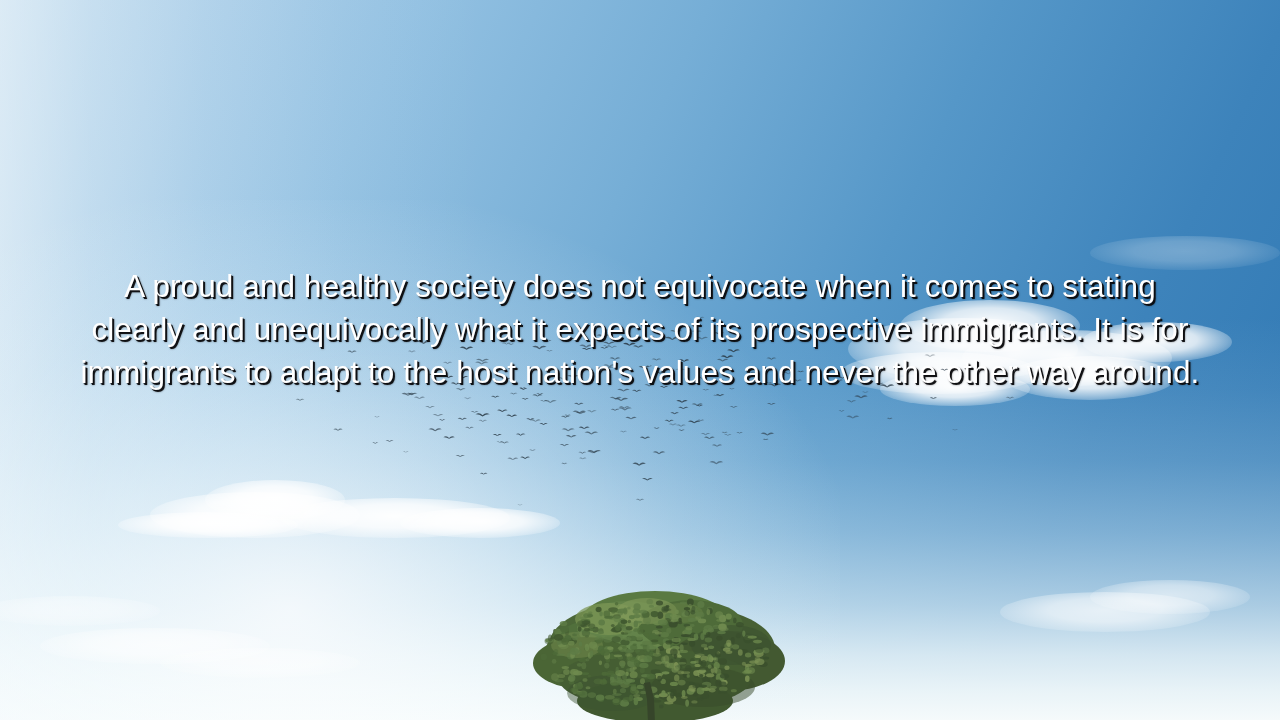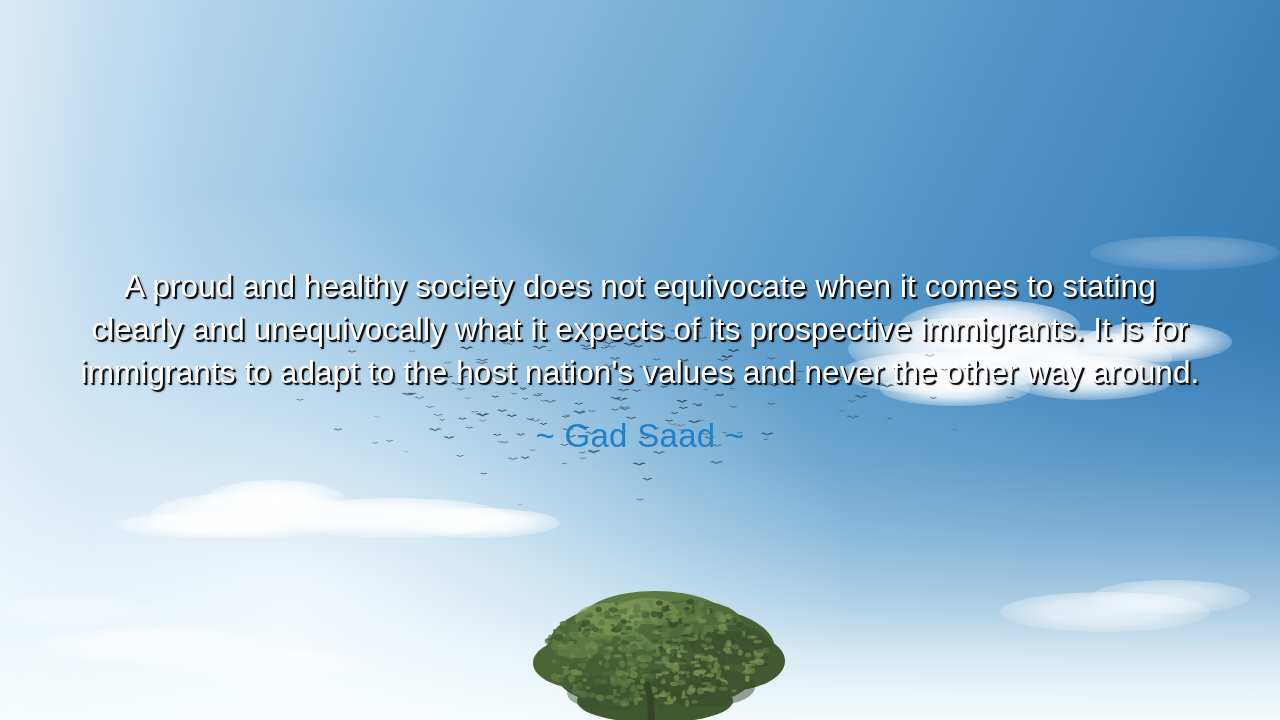--- a/index.html
+++ b/index.html
@@ -943,16 +943,15 @@
         <ellipse cx="189.4" cy="118.9" rx="3.1" ry="1.6" fill="#7d9355" opacity="0.47"></ellipse>
         <ellipse cx="197.8" cy="86.0" rx="4.3" ry="1.2" fill="#394e2c" opacity="0.54"></ellipse>
         <ellipse cx="211.7" cy="82.5" rx="3.1" ry="3.6" fill="#6e8a4e" opacity="0.72"></ellipse>
       </g>
 
     <path d="M143 140 L142 116 L139 100 L145 99 L149 116 L150 140 Z" fill="#36452a"></path>
   </svg>
 
   <div class="content">
     <p id="quote-text">A proud and healthy society does not equivocate when it comes to stating clearly and unequivocally what it expects of its prospective immigrants. It is for immigrants to adapt to the host nation's values and never the other way around.</p>
-    <p id="quote-author">~ Gad Saad ~</p>
   </div>
 
 </div>
 
 </body></html>

